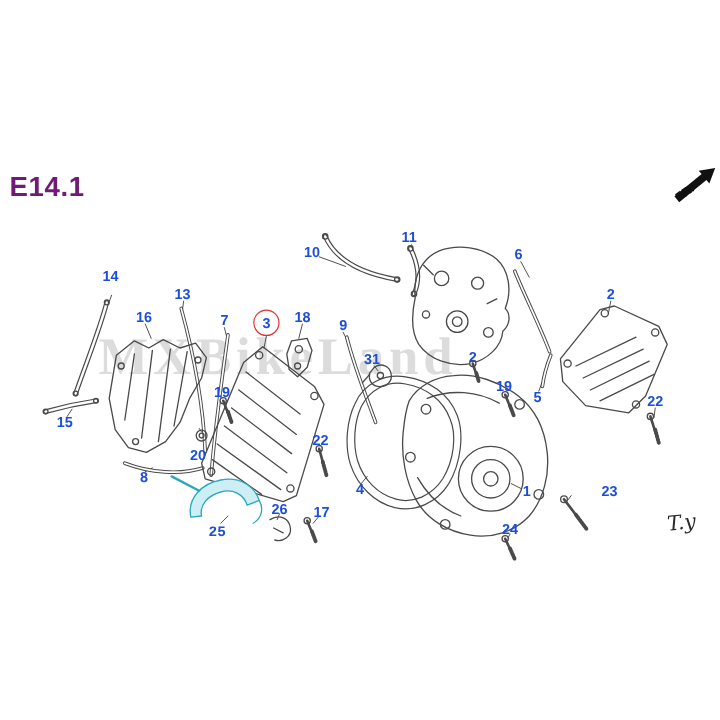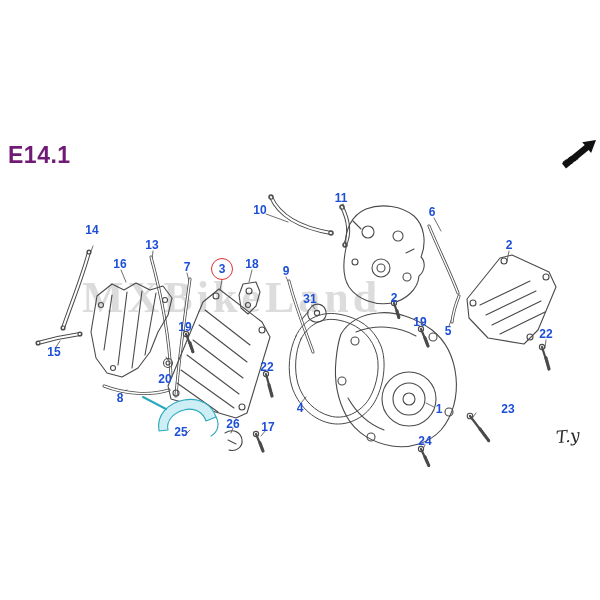--- a/index.html
+++ b/index.html
@@ -254,19 +254,19 @@
       <div class="callout" style="left: 448px; top: 331px;">5</div>
       <div class="callout" style="left: 546px; top: 334px;">22</div>
       <div class="callout" style="left: 54px; top: 352px;">15</div>
       <div class="callout" style="left: 185px; top: 327px;">19</div>
       <div class="callout" style="left: 165px; top: 352px; margin-top: 27px;">20</div>
       <div class="callout" style="left: 267px; top: 367px;">22</div>
       <div class="callout" style="left: 120px; top: 398px;">8</div>
       <div class="callout" style="left: 300px; top: 408px;">4</div>
       <div class="callout" style="left: 439px; top: 409px;">1</div>
       <div class="callout" style="left: 476px; top: 409px; margin-left: 32px;">23</div>
-      <div class="callout" style="left: 181px; top: 432px;">25</div>
+      <div class="callout" style="left: 181px; top: 444px; font-family: Liberation Mono, monospace;">25</div>
       <div class="callout" style="left: 233px; top: 424px;">26</div>
       <div class="callout" style="left: 268px; top: 427px;">17</div>
       <div class="callout" style="left: 425px; top: 441px;">24</div>
     </div>
 
 </div>
 
 </body></html>

